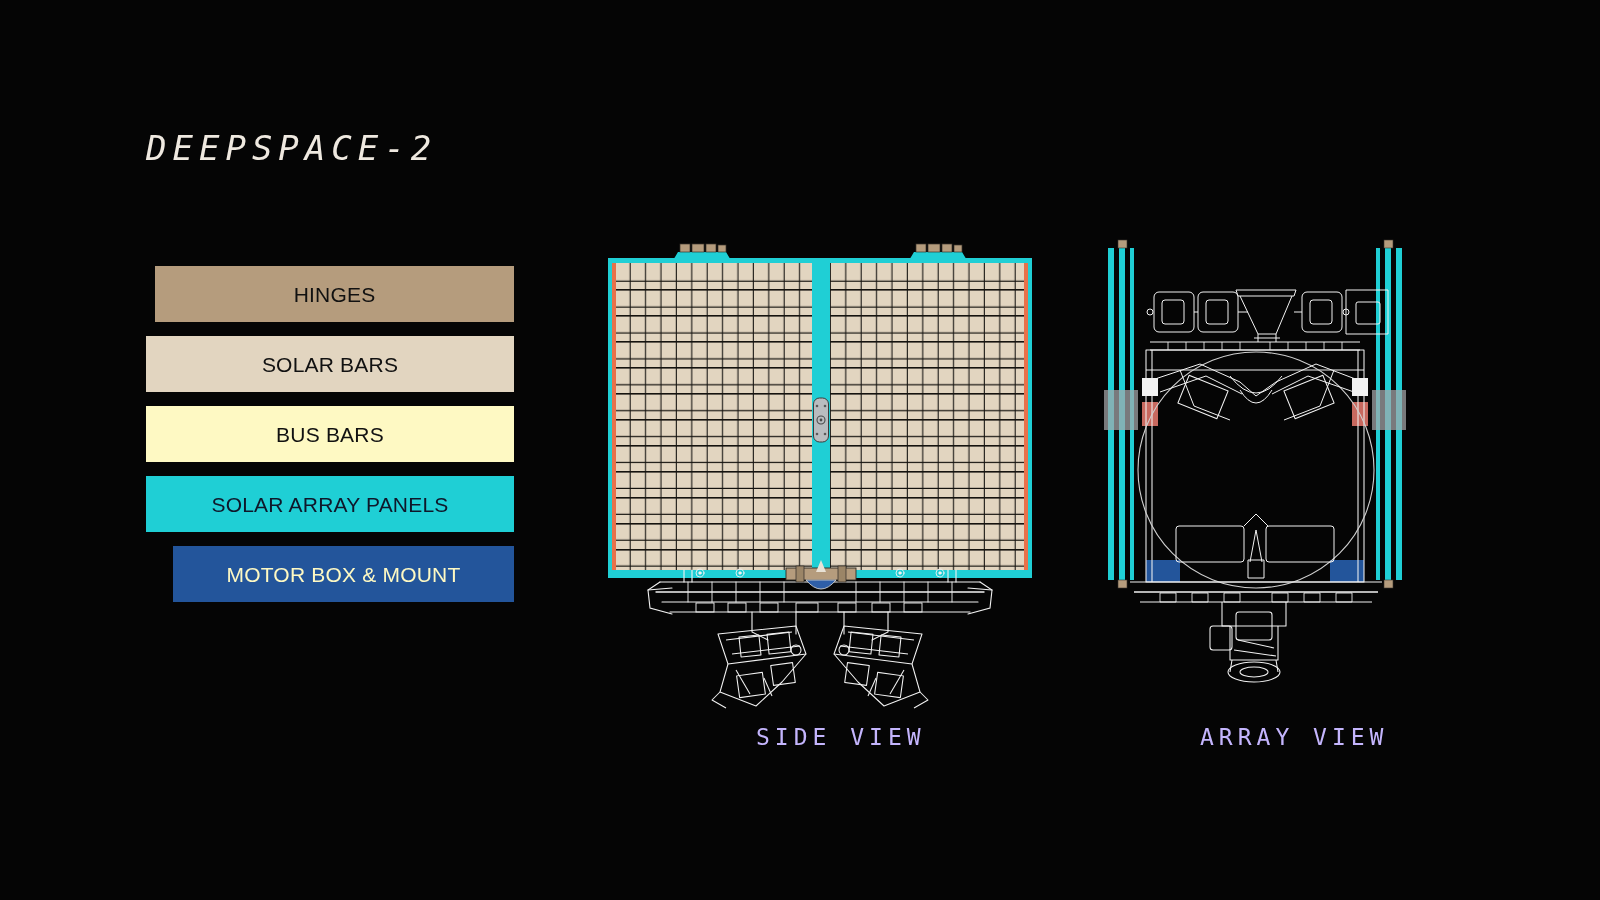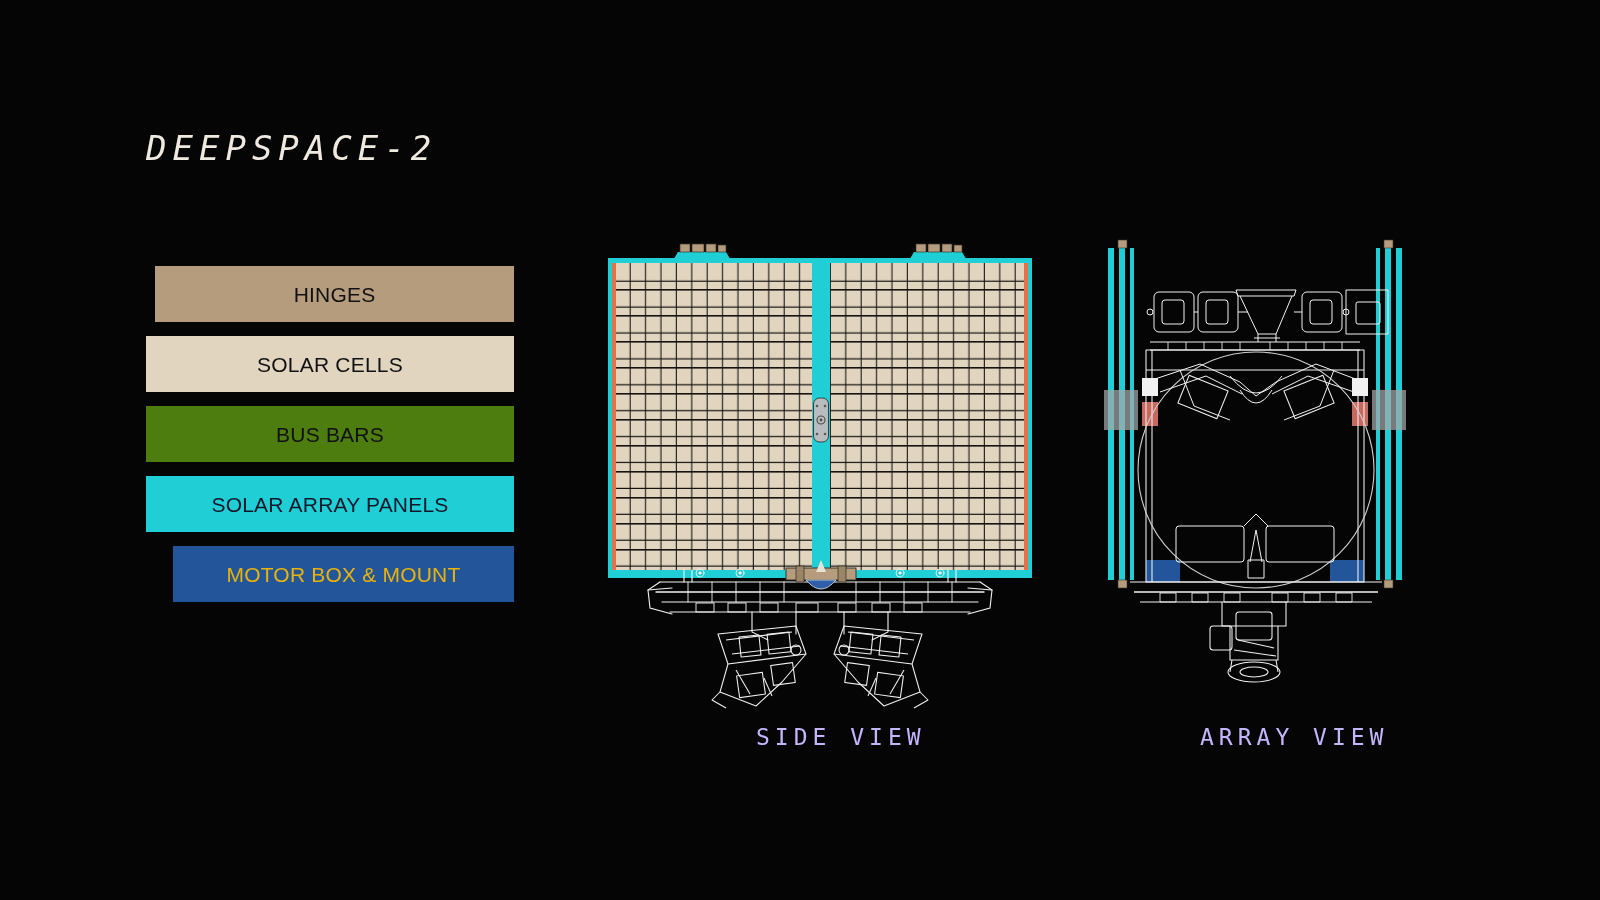--- a/index.html
+++ b/index.html
@@ -88,29 +88,29 @@
 
 <div id="stage" style="background: rgb(5, 5, 5);">
 
   <div id="title">DEEPSPACE-2</div>
 
   <div id="legend">
     <div class="legend-item" style="background: rgb(181, 156, 125); color: rgb(17, 17, 17); margin-left: 9px;">
       <span class="legend-label">HINGES</span>
     </div>
     <div class="legend-item" style="background: rgb(226, 213, 192); color: rgb(17, 17, 17);">
-      <span class="legend-label">SOLAR CELLS</span>
+      <span class="legend-label">SOLAR BARS</span>
     </div>
-    <div class="legend-item" style="background: #4d7c0f; color: rgb(17, 17, 17);">
+    <div class="legend-item" style="background: #fef9c3; color: rgb(17, 17, 17);">
       <span class="legend-label">BUS BARS</span>
     </div>
     <div class="legend-item" style="background: rgb(31, 207, 213); color: #0f172a;">
       <span class="legend-label">SOLAR ARRAY PANELS</span>
     </div>
-    <div class="legend-item" style="background: rgb(35, 85, 155); color: #eab308; margin-left: 27px;">
+    <div class="legend-item" style="background: rgb(35, 85, 155); color: #fef9c3; margin-left: 27px;">
       <span class="legend-label">MOTOR BOX &amp; MOUNT</span>
     </div>
   </div>
 
   <div id="side-view">
     <svg width="440" height="460" viewBox="0 0 440 460">
       <defs>
         <pattern id="cellgrid" width="15.4" height="25.9" patternUnits="userSpaceOnUse">
           <rect width="15.4" height="25.9" fill="#e2d5c0"></rect>
           <rect x="14.2" y="0" width="1.2" height="25.9" fill="#2a2723"></rect>

